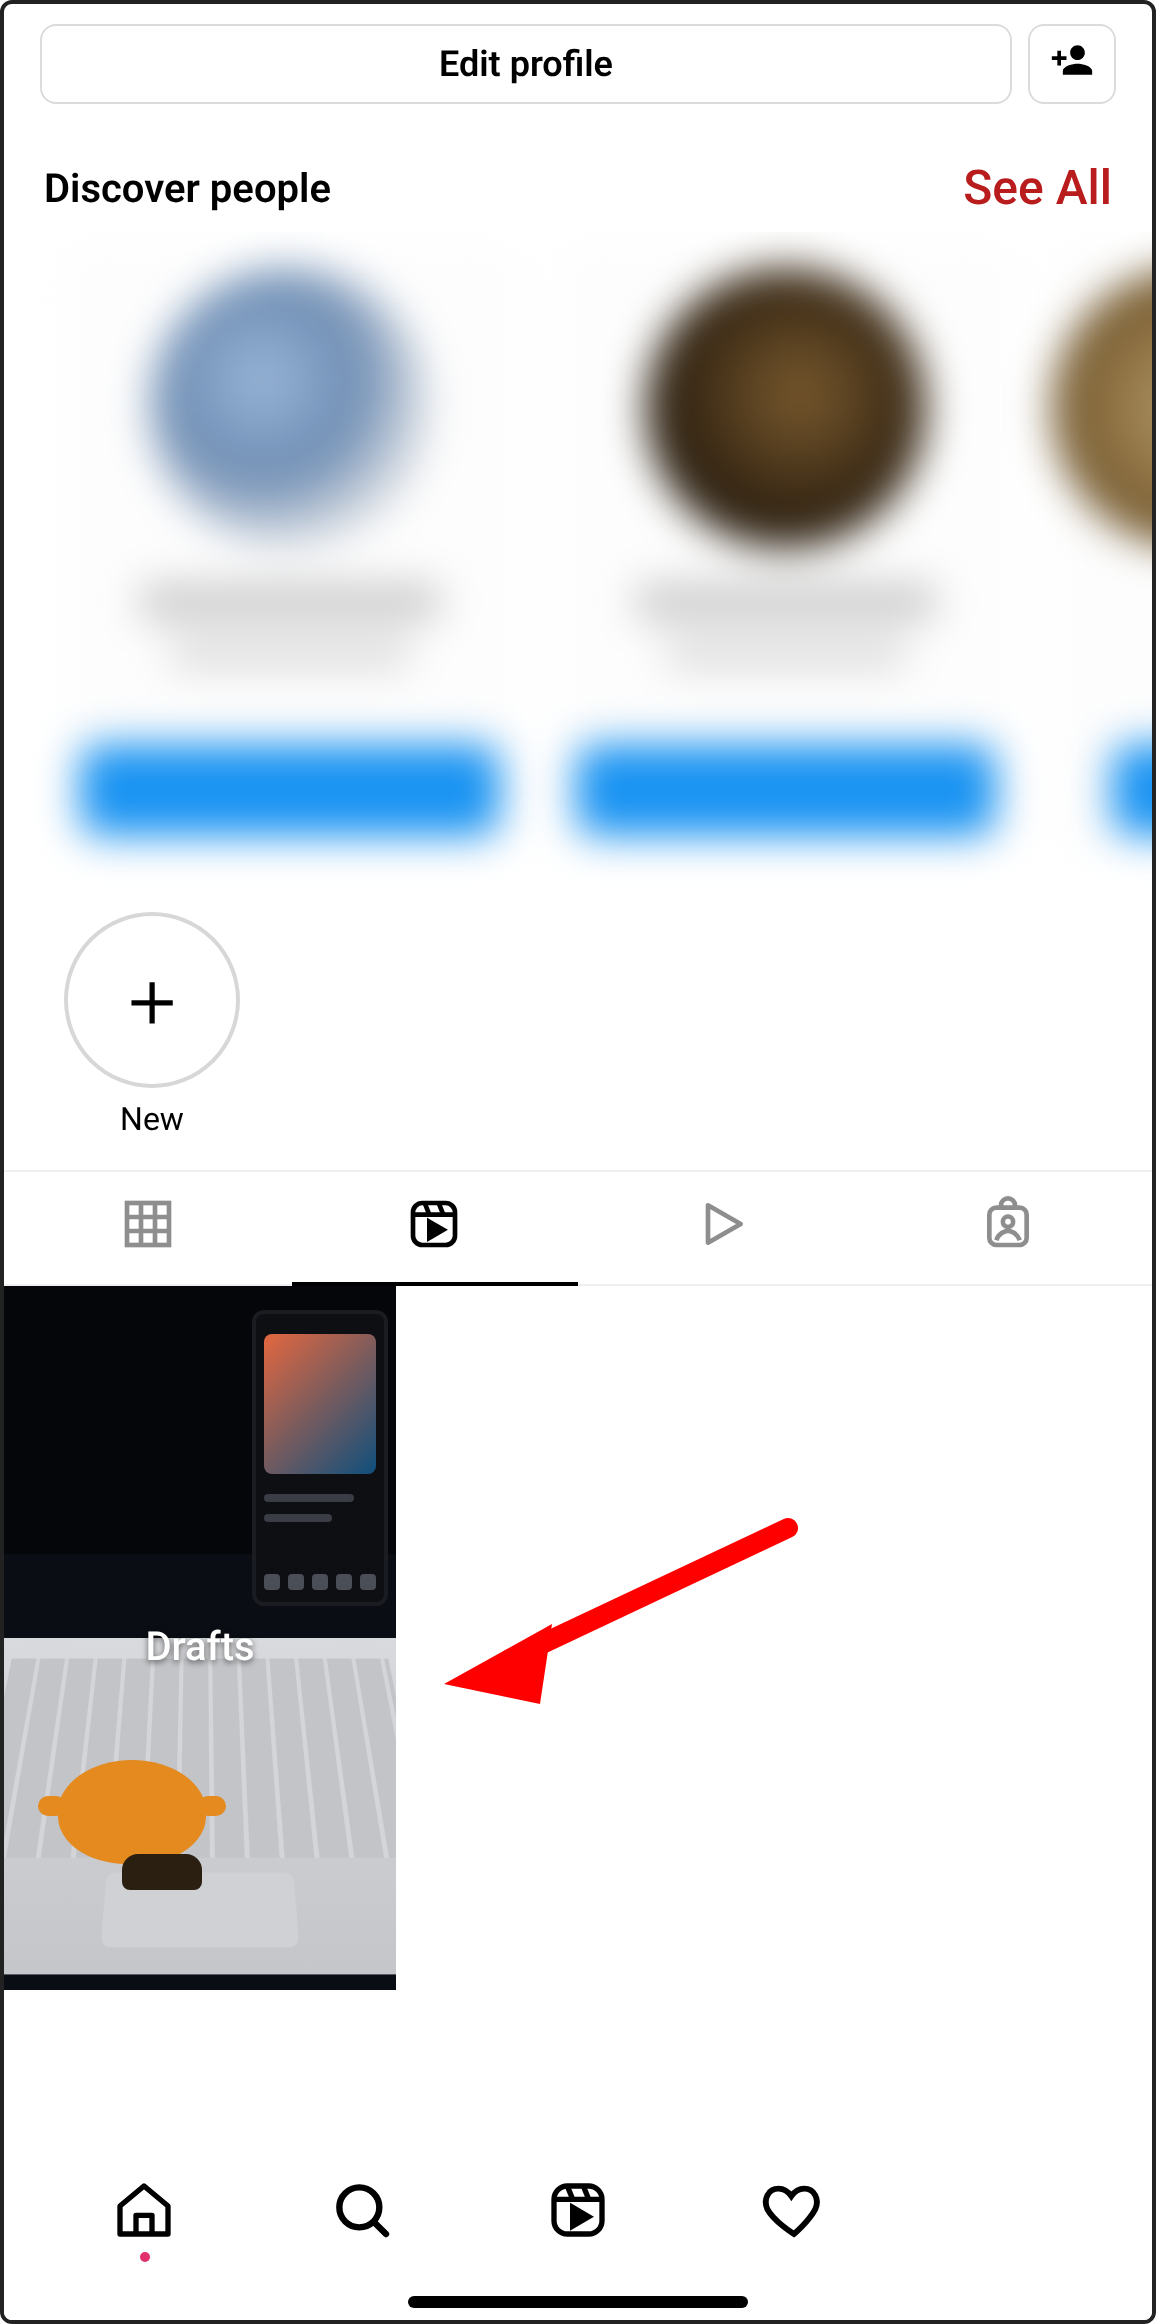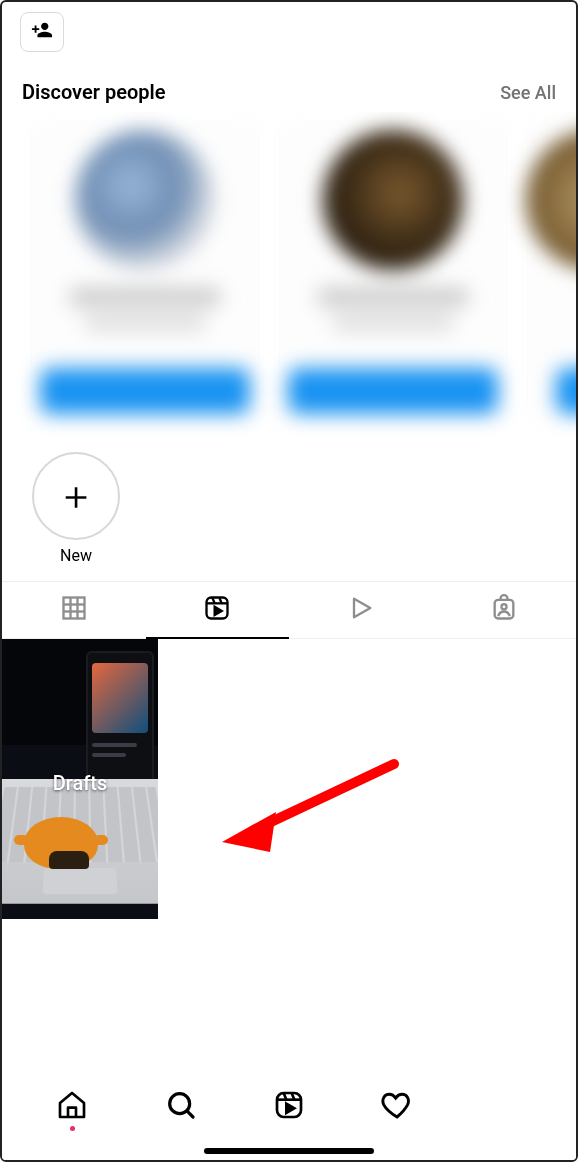--- a/index.html
+++ b/index.html
@@ -7,21 +7,21 @@
   body { border:2px solid #222; border-radius:6px;}
 
   
   .edit-row { display:flex; gap:8px; padding:10px 18px 10px 18px; align-items:center;}
   .edit-profile-btn { flex:1; height:40px; border:1px solid #dbdbdb; border-radius:8px; background:#fff; font-size:18px; font-weight:600; display:flex; align-items:center; justify-content:center; cursor:pointer;}
   .add-friend-btn { width:44px; height:40px; border:1px solid #dbdbdb; border-radius:8px; background:#fff; display:flex; align-items:center; justify-content:center; cursor:pointer;}
 
   
   .discover-head { display:flex; justify-content:space-between; align-items:center; padding:18px 20px 8px 20px;}
   .discover-title { font-size:20px; font-weight:600;}
-  .see-all { color:#737373; font-size:18px; font-weight:500; cursor:pointer;}
+  .see-all { color:#b91c1c; font-size:24px; font-weight:500; cursor:pointer;}
 
   
   .discover-cards { display:flex; gap:18px; padding:8px 18px 28px 28px; overflow:hidden;}
   .discover-card { flex:0 0 230px; height:300px; border-radius:10px; background:#fdfdfd; filter:blur(10px); position:relative; display:flex; flex-direction:column; align-items:center; cursor:pointer;}
   .discover-card .avatar { width:140px; height:140px; border-radius:50%; margin-top:10px;}
   .discover-card .name { width:150px; height:18px; background:#c9c9c9; border-radius:4px; margin-top:18px;}
   .discover-card .sub { width:120px; height:14px; background:#d8d8d8; border-radius:4px; margin-top:10px;}
   .discover-card .follow { width:210px; height:46px; background:#1993f2; border-radius:10px; margin-top:28px; position:absolute; bottom:6px;}
   .discover-card.c1 .avatar{ background: radial-gradient(circle at 40% 40%, #9ab7d9 0%, #6e8db3 40%, #dadee4 70%);}
   .discover-card.c2 .avatar{ background: radial-gradient(circle at 55% 45%, #7a5a2e 0%, #3b2a15 50%, #1b140b 80%);}
@@ -40,21 +40,21 @@
 
   
   .tabs { display:flex; border-top:1px solid #efefef; border-bottom:1px solid #efefef; height:58px; margin-top:4px;}
   .tab { flex:1; display:flex; align-items:center; justify-content:center; cursor:pointer; position:relative; color:#8e8e8e;}
   .tab.active { color:#000;}
   .tab.active::after{ content:""; position:absolute; left:0; right:0; bottom:-1px; height:2px; background:#000;}
   .tab svg{ width:28px; height:28px; }
 
   
   .content-grid { display:grid; grid-template-columns:repeat(3,1fr); }
-  .reel-draft { position:relative; aspect-ratio: 192/345; width:156px; background:#6d28d9; cursor:pointer; overflow:hidden;padding-left:12px;}
+  .reel-draft { position:relative; aspect-ratio: 192/345; width:196px; background:#6d28d9; cursor:pointer; overflow:hidden;padding-left:12px;}
   .reel-draft .overlay-label { position:absolute; left:50%; top:50%; transform:translate(-50%,-8px); color:#fff; font-size:20px; font-weight:500; text-shadow:0 1px 3px rgba(0,0,0,.6);}
   
   .reel-scene{ position:absolute; inset:0;}
   .scene-dark{position:absolute; inset:0; background:linear-gradient(#05060a 0 38%, #0a0d14 38% 100%);}
   .laptop{ position:absolute; left:-6px; right:-6px; top:50%; height:52%; background:linear-gradient(#d9dadd,#c4c6ca); transform:perspective(500px) rotateX(48deg); transform-origin:top center; border-radius:6px;}
   .keys{ position:absolute; left:6%; right:6%; top:8%; bottom:28%; background:repeating-linear-gradient(90deg,#c2c4c8 0 12px,#d3d5d8 12px 14px), repeating-linear-gradient(0deg,#c2c4c8 0 12px,#d3d5d8 12px 14px);}
   .trackpad{position:absolute; left:32%; right:32%; bottom:6%; height:18%; background:#cfd1d4; border-radius:4px;}
   .toy{ position:absolute; left:14%; bottom:18%; width:74px; height:52px; background:#e48a1e; border-radius:50% 50% 46% 46%;}
   .toy::before{content:""; position:absolute; left:-10px; top:18px; width:14px; height:10px; background:#e48a1e; border-radius:6px;}
   .toy::after{content:""; position:absolute; right:-10px; top:18px; width:14px; height:10px; background:#e48a1e; border-radius:6px;}
@@ -82,20 +82,23 @@
 
   .nav-avatar{ width:32px;height:32px;border-radius:50%; background:#e9c079; box-shadow: inset 0 -10px 0 #c99f4e; border:2px solid #000;}
   .nav-avatar.hidden{visibility:hidden;}
 
   .home-indicator{ position:absolute; bottom:6px; left:50%; transform:translateX(-50%); width:170px; height:6px; background:#000; border-radius:4px;}
 </style>
 </head>
 <body>
 
 <div class="edit-row">
+  <div class="edit-profile-btn">
+    <span>Edit profile</span>
+  </div>
   <div class="add-friend-btn">
     <span>
       <svg viewBox="0 0 24 24" width="22" height="22" fill="#000">
           <path d="M15 12c2.21 0 4-1.79 4-4s-1.79-4-4-4-4 1.79-4 4 1.79 4 4 4zm-9-2V7H4v3H1v2h3v3h2v-3h3v-2H6zm9 4c-2.67 0-8 1.34-8 4v2h16v-2c0-2.66-5.33-4-8-4z"></path>
         </svg>
     </span>
   </div>
 </div>
 
 <div class="discover-head">

